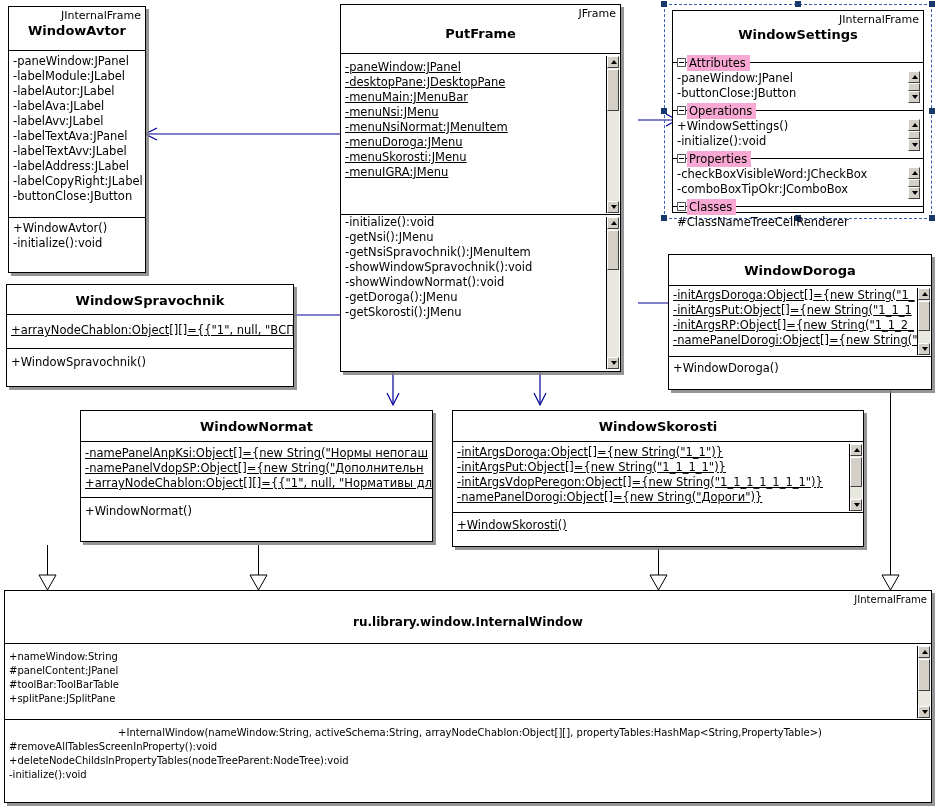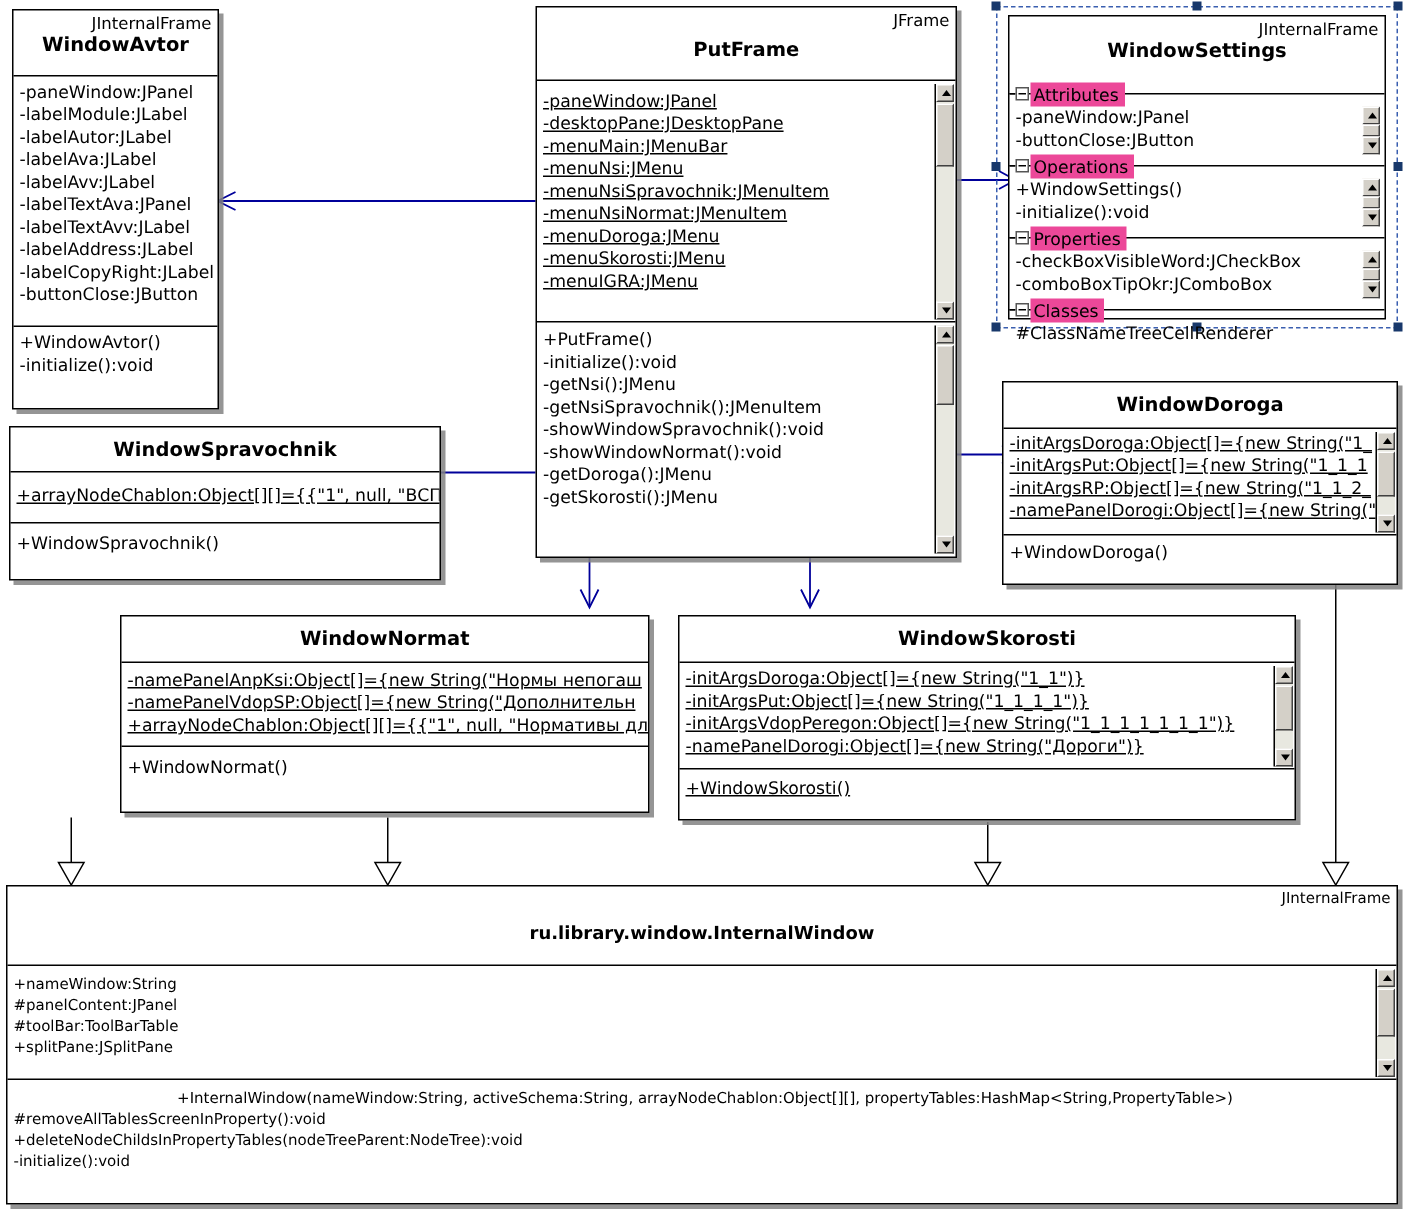--- a/index.html
+++ b/index.html
@@ -32,21 +32,21 @@
   .sarr{position:absolute;left:3px;width:0;height:0;border-left:3px solid transparent;border-right:3px solid transparent;}
   .sbtn.up .sarr{top:3px;border-bottom:4px solid #000;}
   .sbtn.dn .sarr{top:3px;border-top:4px solid #000;}
   .sthumb{position:absolute;left:0;width:12px;background:#d4d0c8;
         border-top:1px solid #fff;border-left:1px solid #fff;
         border-right:1px solid #404040;border-bottom:1px solid #404040;box-sizing:border-box;}
 
   
   .grp{position:relative;height:16px;box-sizing:border-box;}
   .grp .gline{position:absolute;left:0;right:0;top:7px;height:1px;background:#000;}
-  .grp .glabel{position:absolute;left:14px;top:0;background:#ec4899;padding:0 4px 0 2px;
+  .grp .glabel{position:absolute;left:14px;top:0;background:#f9a8d4;padding:0 4px 0 2px;
        font-size:11.5px;line-height:16px;color:#000;z-index:2;}
   .grp .gbox{position:absolute;left:4px;top:3px;width:9px;height:9px;background:#fff;
        border:1px solid #555;box-sizing:border-box;z-index:2;}
   .grp .gbox:after{content:"";position:absolute;left:1px;top:3px;width:5px;height:1px;background:#000;}
   .grp .gleft{position:absolute;left:0;top:7px;width:4px;height:1px;background:#000;}
 
   
   .seldash{position:absolute;border:1px dashed #3a5fb0;box-sizing:border-box;}
   .handle{position:absolute;width:6px;height:6px;background:#18386b;}
   .blk{position:absolute;background:#000;} .blkv{width:1px;}
@@ -106,49 +106,47 @@
       <div class="mrow">-labelAddress:JLabel</div>
       <div class="mrow">-labelCopyRight:JLabel</div>
       <div class="mrow">-buttonClose:JButton</div>
     </div>
     <div class="compartment last" style="height:54px;">
       <div class="mrow" style="margin-top:3px;">+WindowAvtor()</div>
       <div class="mrow">-initialize():void</div>
     </div>
   </div>
 
-  <div class="cls" style="left:357px;top:4px;width:281px;height:368px;">
+  <div class="cls" style="left:340px;top:4px;width:281px;height:368px;">
     <div class="hdr" style="height:49px;">
       <div class="stereo">JFrame</div>
       <div class="cname" style="padding-top:6px;">PutFrame</div>
     </div>
 
     <div class="compartment" style="height:161px;">
       <div class="mrow st" style="margin-top:6px;">-paneWindow:JPanel</div>
       <div class="mrow st">-desktopPane:JDesktopPane</div>
       <div class="mrow st">-menuMain:JMenuBar</div>
       <div class="mrow st">-menuNsi:JMenu</div>
-      <div class="mrow st">-menuNsiSpravochnik:JMenuItem</div>
       <div class="mrow st">-menuNsiNormat:JMenuItem</div>
       <div class="mrow st">-menuDoroga:JMenu</div>
       <div class="mrow st">-menuSkorosti:JMenu</div>
       <div class="mrow st">-menuIGRA:JMenu</div>
       <div class="sbar" style="top:2px;height:157px;">
         <div class="sbtn up">
             <div class="sarr"></div>
           </div>
         <div class="sthumb" style="top:13px;height:42px;"></div>
         <div class="sbtn dn">
             <div class="sarr"></div>
           </div>
       </div>
     </div>
 
     <div class="compartment last" style="height:156px;">
-      <div class="mrow" style="margin-top:4px;">+PutFrame()</div>
       <div class="mrow">-initialize():void</div>
       <div class="mrow">-getNsi():JMenu</div>
       <div class="mrow">-getNsiSpravochnik():JMenuItem</div>
       <div class="mrow">-showWindowSpravochnik():void</div>
       <div class="mrow">-showWindowNormat():void</div>
       <div class="mrow">-getDoroga():JMenu</div>
       <div class="mrow">-getSkorosti():JMenu</div>
       <div class="sbar" style="top:2px;height:152px;">
         <div class="sbtn up">
             <div class="sarr"></div>

